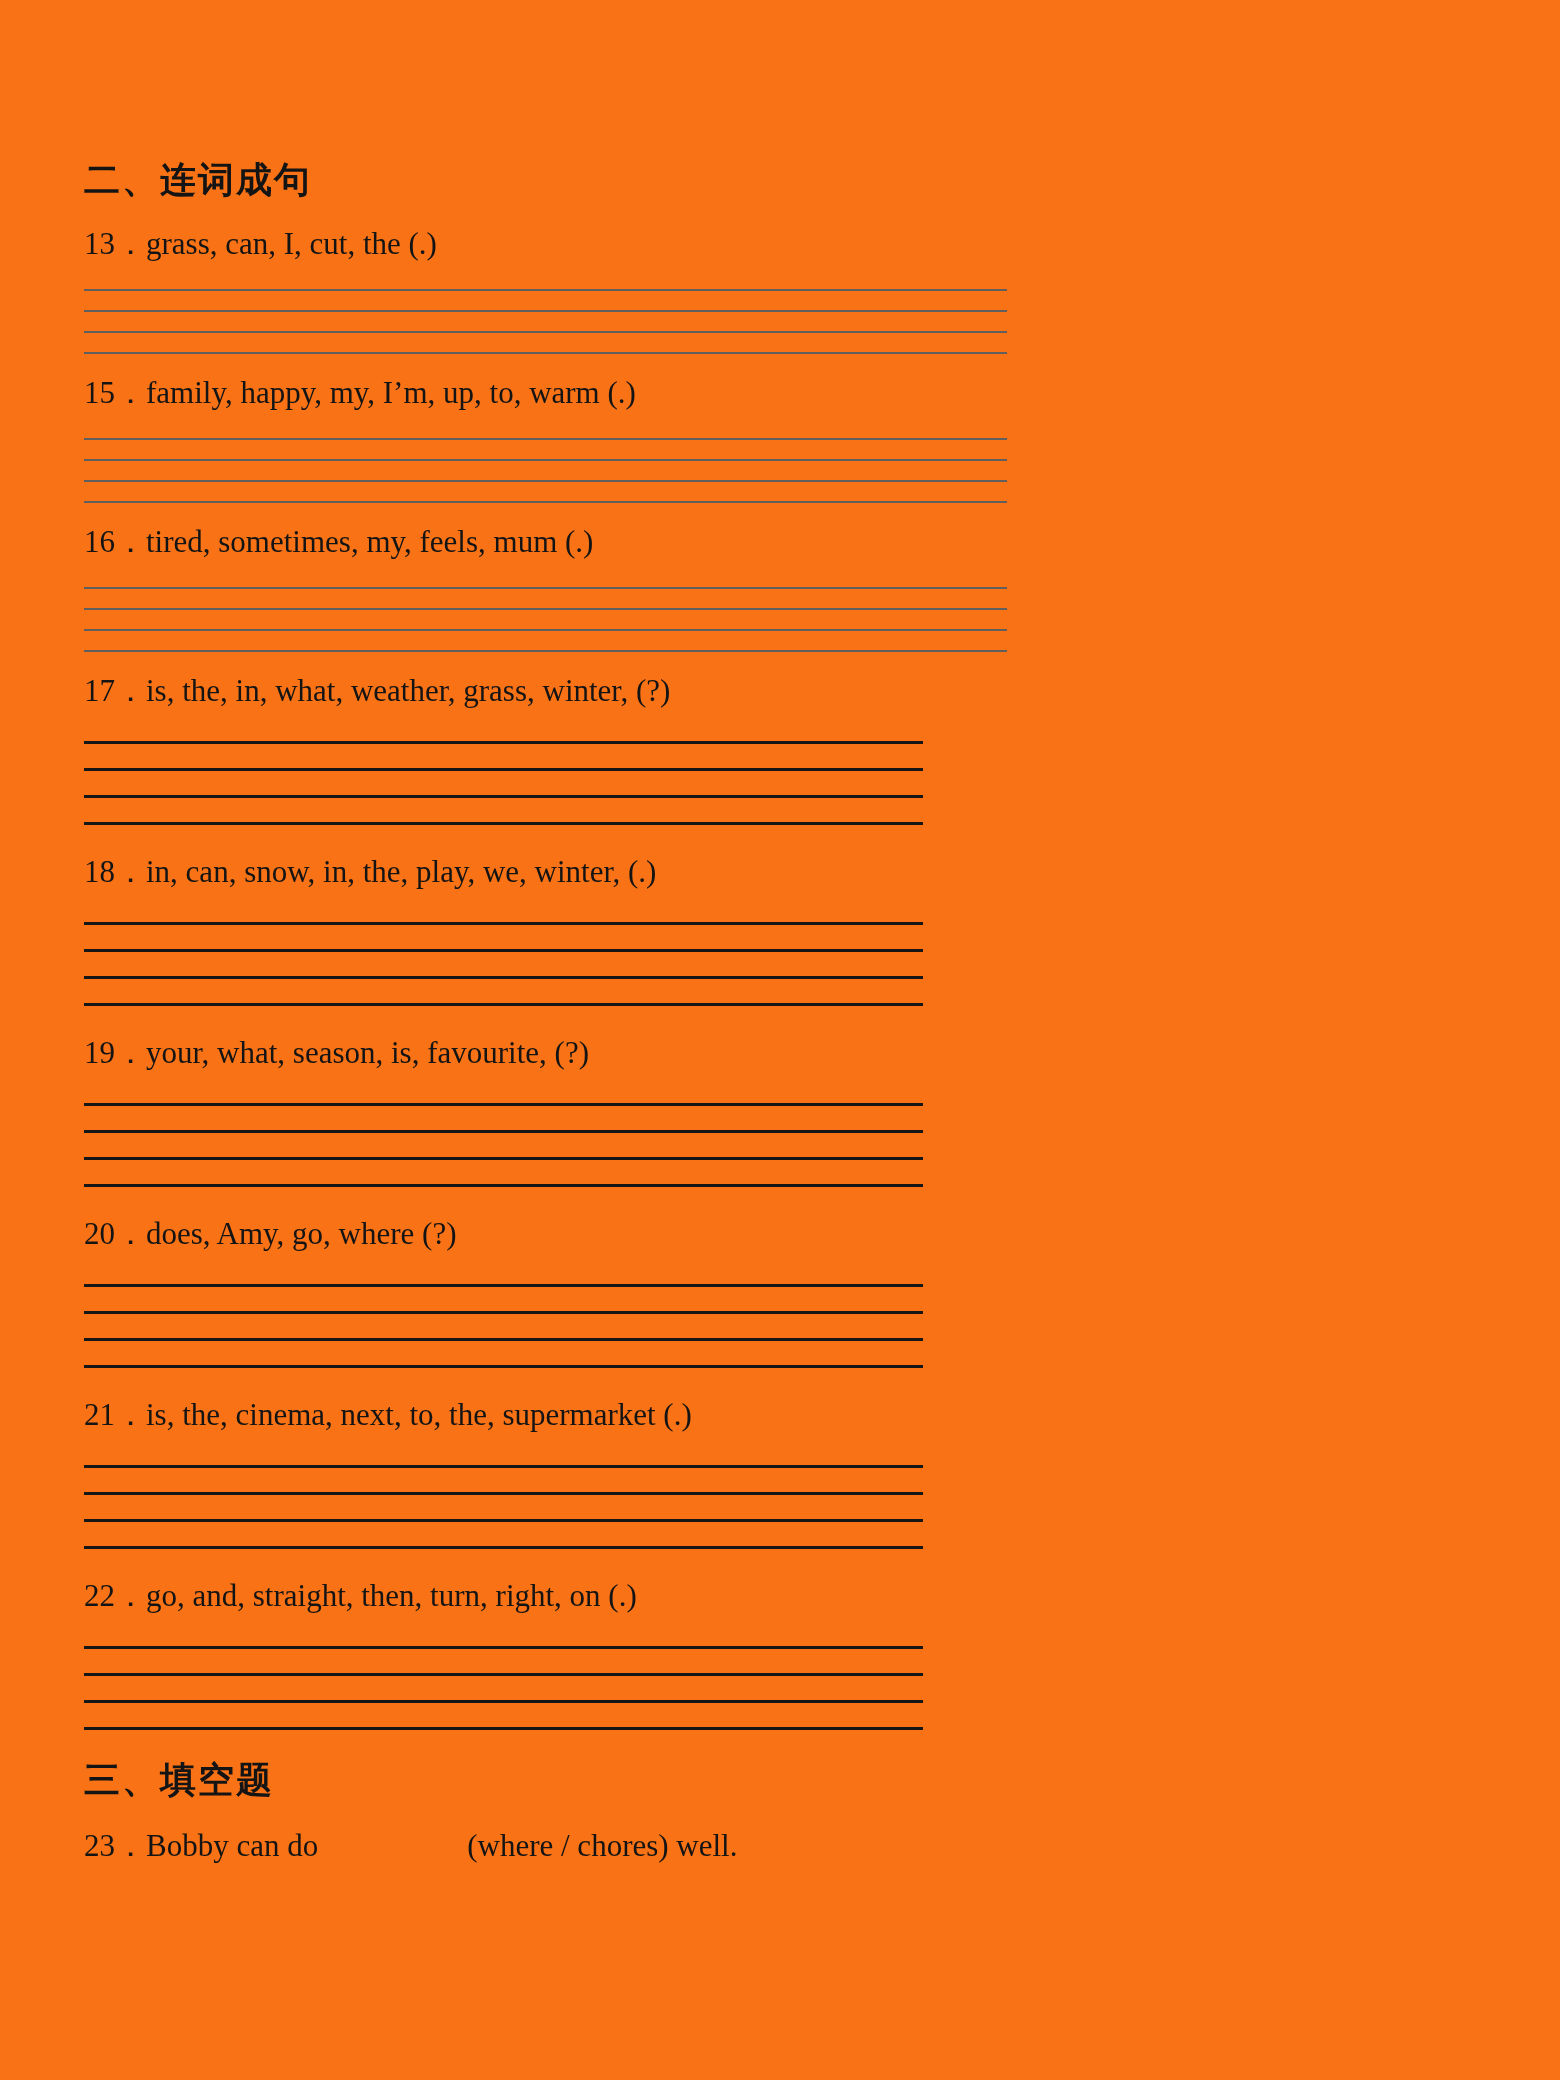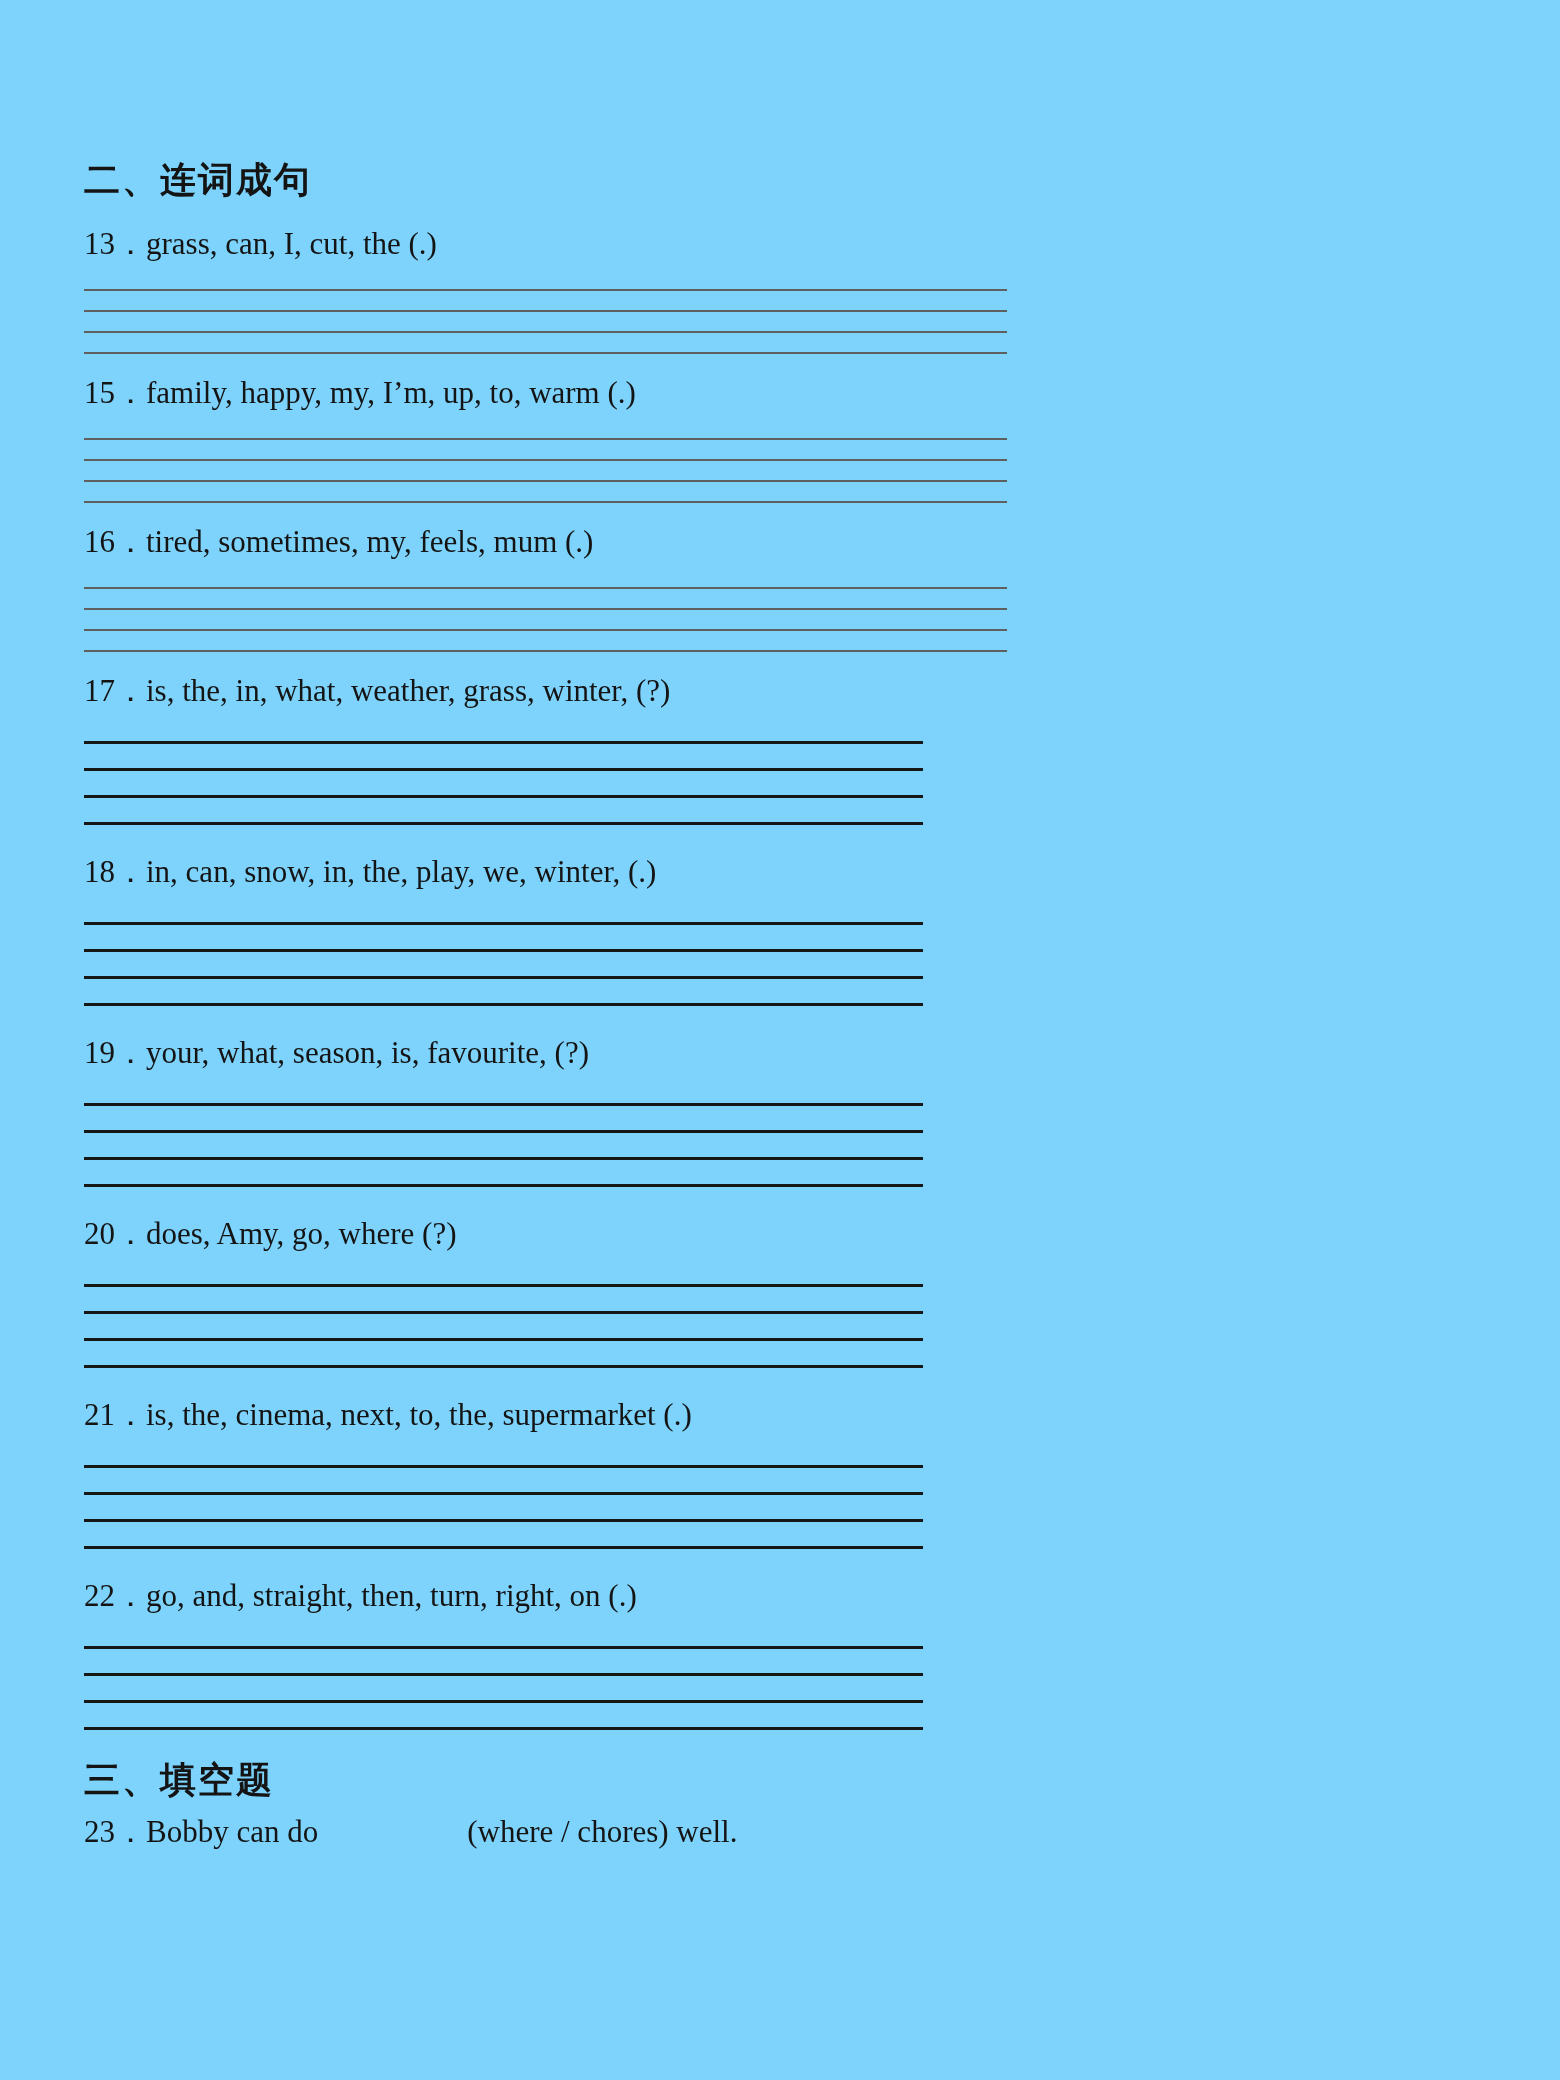--- a/index.html
+++ b/index.html
@@ -1,20 +1,20 @@
 <!DOCTYPE html>
 <html style="--line-gray: #5f5f5f; --line-black: #161616;"><head>
 <meta charset="utf-8">
 <style>
   html, body { margin: 0; padding: 0; }
   .page {
     position: relative;
     width: 1560px;
     height: 2080px;
-    background: #7dd3fc;
+    background: #f97316;
     color: #141414;
     font-family: "Liberation Serif", serif;
     overflow: hidden;
   }
   .content {
     padding: 158px 0 0 84px;
   }
   .section-title {
     font-family: "DejaVu Sans", "Liberation Sans", sans-serif;
     font-weight: bold;
@@ -43,21 +43,21 @@
     height: 19px;
     width: 923px;
     border-bottom: 2px solid var(--line-gray, #5f5f5f);
   }
   .block-b .answer-line {
     height: 24px;
     width: 839px;
     border-bottom: 3px solid var(--line-black, #161616);
   }
   .q23-row {
-    margin-top: 10px;
+    margin-top: 24px;
     display: flex;
     align-items: center;
     font-size: 31px;
     line-height: 40px;
     white-space: nowrap;
     text-align: center;
   }
   .fill-blank {
     width: 125px;
     margin: 0 12px;

